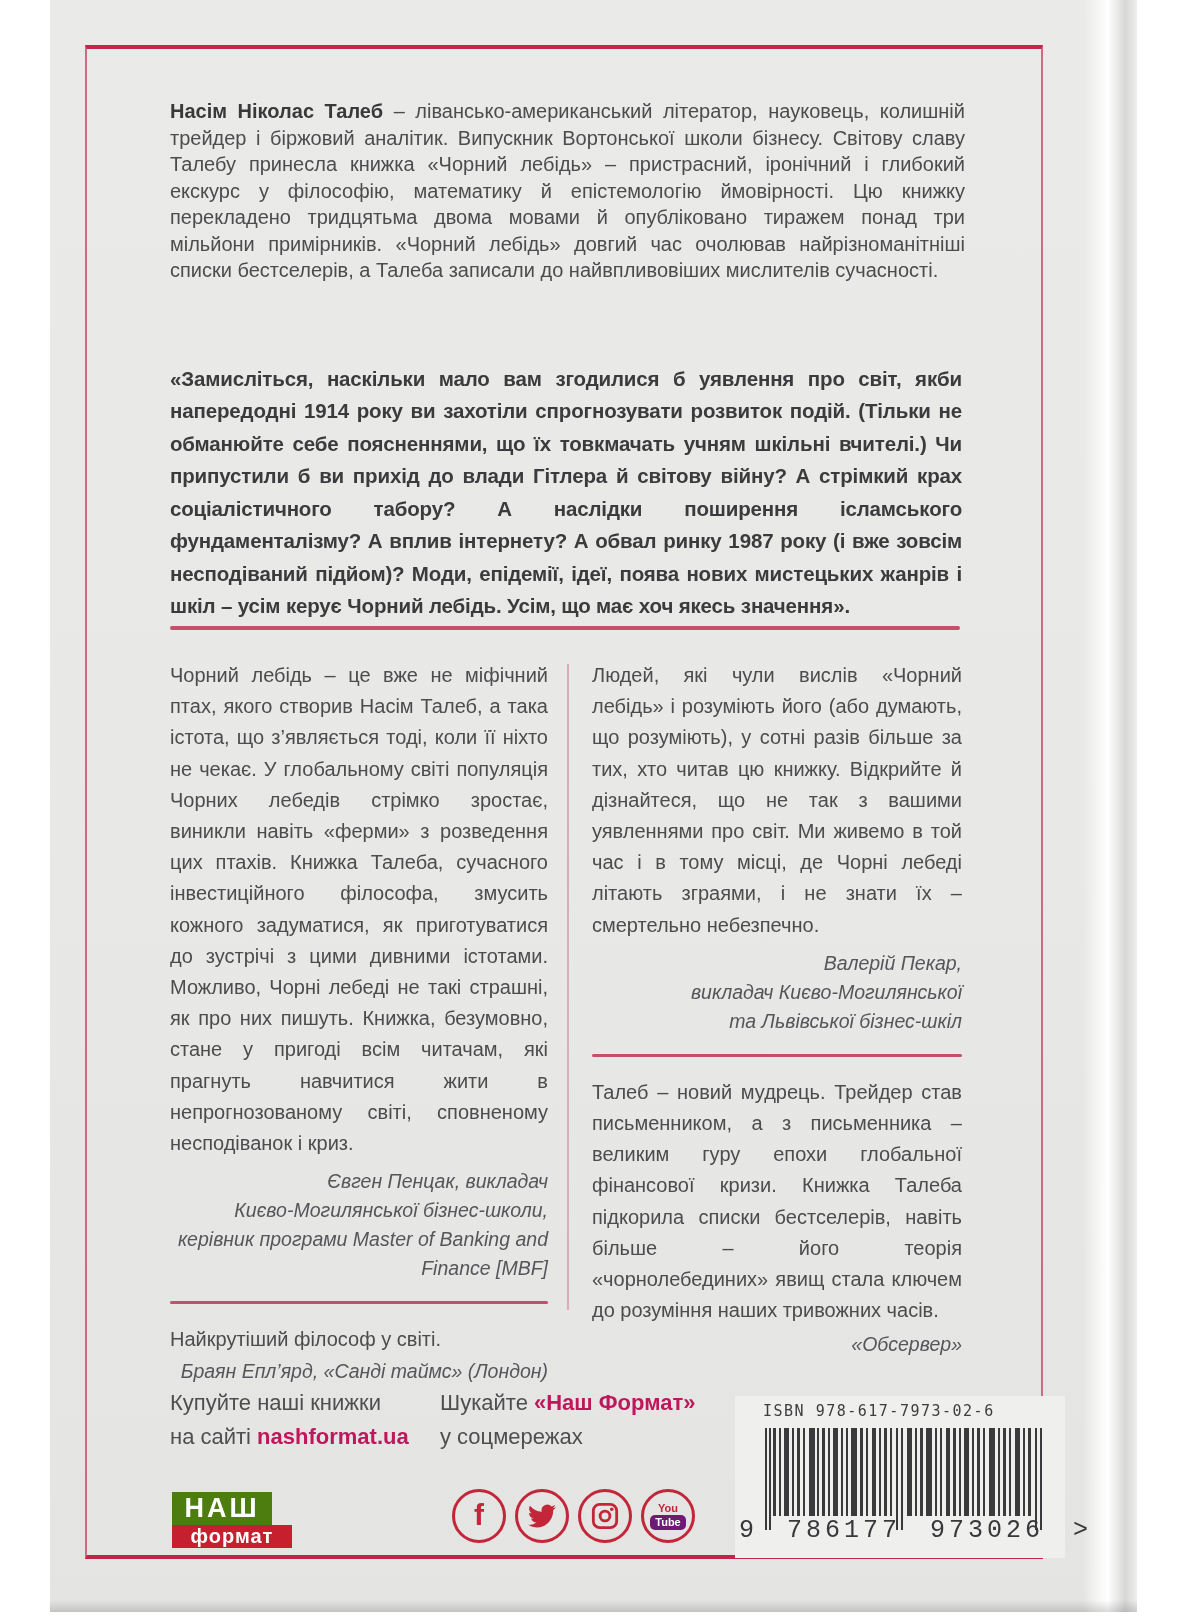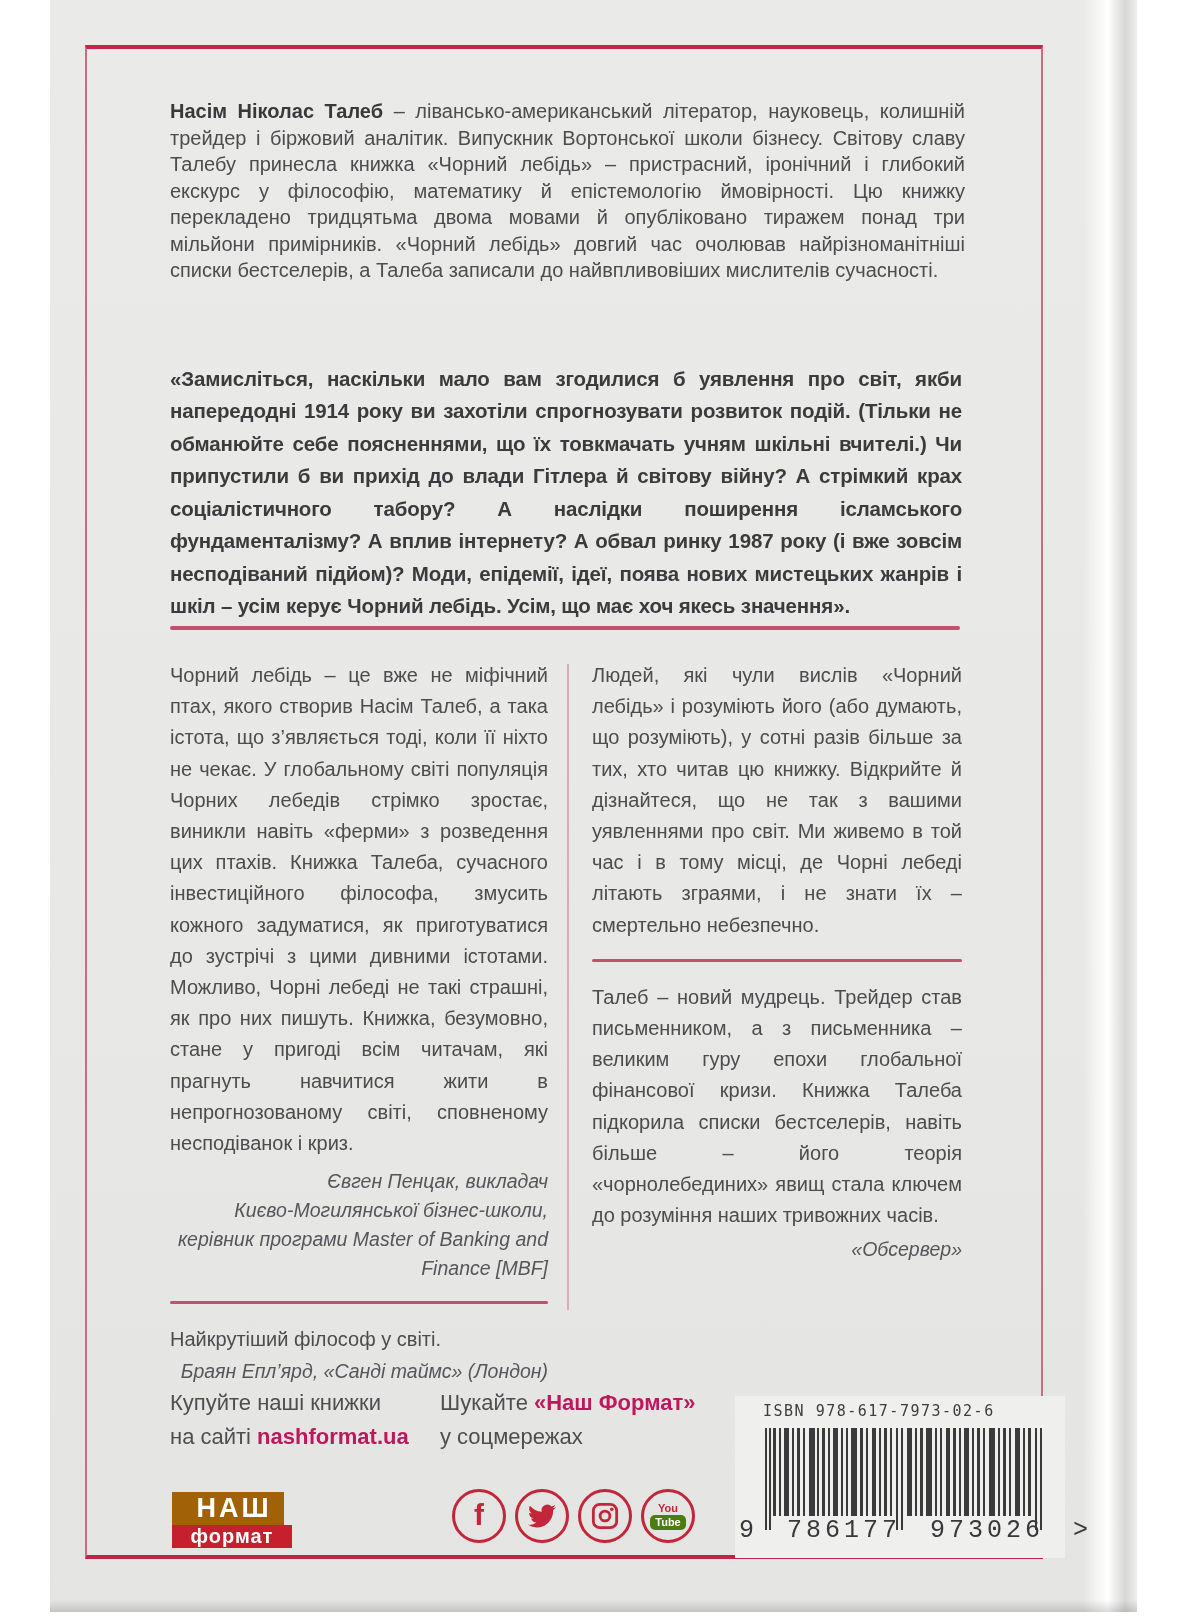--- a/index.html
+++ b/index.html
@@ -61,41 +61,40 @@
     position:absolute;left:567px;top:664px;width:2px;height:646px;
     background:#dcaab8;
   }
   
   .footer-label{font-size:22px;line-height:34px;color:#4e4e50;}
   .footer-label b{color:#be185d;}
   .buy-block{position:absolute;left:170px;top:1386px;width:260px;}
   .social-block{position:absolute;left:440px;top:1386px;width:290px;}
   .logo{position:absolute;left:172px;top:1492px;width:120px;}
   .logo-top{
-    display:block;width:100px;height:33px;background:#a16207;color:#ffffff;
+    display:block;width:100px;height:33px;background:#4d7c0f;color:#ffffff;
     font-weight:bold;font-size:27px;line-height:33px;text-align:center;
     letter-spacing:3px;
-    padding-left:12px;
   }
   .logo-bottom{
     display:block;width:120px;height:23px;background:#c6202f;color:#ffffff;
     font-weight:bold;font-size:20px;line-height:22px;text-align:center;
     letter-spacing:1px;
   }
   .social-icons{position:absolute;left:452px;top:1489px;display:flex;gap:9px;}
   .sicon{
     width:54px;height:54px;border:3px solid #c32638;border-radius:50%;
     box-sizing:border-box;display:flex;align-items:center;justify-content:center;
     color:#c32638;
   }
   .sicon .fb{font-weight:bold;font-size:30px;line-height:1;transform:translateY(-1px);}
   .yt{display:flex;flex-direction:column;align-items:center;justify-content:center;}
   .yt-you{font-weight:bold;font-size:11px;line-height:11px;color:#c32638;}
   .yt-tube{
-    background:#4d7c0f;color:#ffffff;font-weight:bold;font-size:11px;line-height:13px;
+    background:#701a75;color:#ffffff;font-weight:bold;font-size:11px;line-height:13px;
     border-radius:5px;padding:1px 5px;margin-top:1px;
   }
   
   .barcode-box{
     position:absolute;left:735px;top:1396px;width:330px;height:162px;
     background:#efefee;
   }
   .isbn-label{
     margin:6px 0 8px 28px;
     font-family:"DejaVu Sans Mono","Liberation Mono",monospace;
@@ -137,20 +136,25 @@
     </div>
     <div class="divider-col"></div>
     <p class="quote-short">Найкрутіший філософ у світі.</p>
     <div class="attribution" style="margin-top:2px;">
       <div>Браян Епл’ярд, «Санді таймс» (Лондон)</div>
     </div>
   </div>
 
   <div class="col col-right">
     <p class="review">Людей, які чули вислів «Чорний лебідь» і розуміють його (або думають, що розуміють), у сотні разів більше за тих, хто читав цю книжку. Відкрийте й дізнайтеся, що не так з вашими уявленнями про світ. Ми живемо в той час і в тому місці, де Чорні лебеді літають зграями, і не знати їх – смертельно небезпечно.</p>
+    <div class="attribution">
+      <div>Валерій Пекар,</div>
+      <div>викладач Києво-Могилянської</div>
+      <div>та Львівської бізнес-шкіл</div>
+    </div>
     <div class="divider-col"></div>
     <p class="review">Талеб – новий мудрець. Трейдер став письменником, а з письменника – великим гуру епохи глобальної фінансової кризи. Книжка Талеба підкорила списки бестселерів, навіть більше – його теорія «чорнолебединих» явищ стала ключем до розуміння наших тривожних часів.</p>
     <div class="attribution" style="margin-top:4px;">
       <div>«Обсервер»</div>
     </div>
   </div>
 
   <div class="buy-block">
     <div class="footer-label">Купуйте наші книжки</div>
     <div class="footer-label"><span>на сайті </span><b>nashformat.ua</b></div>

